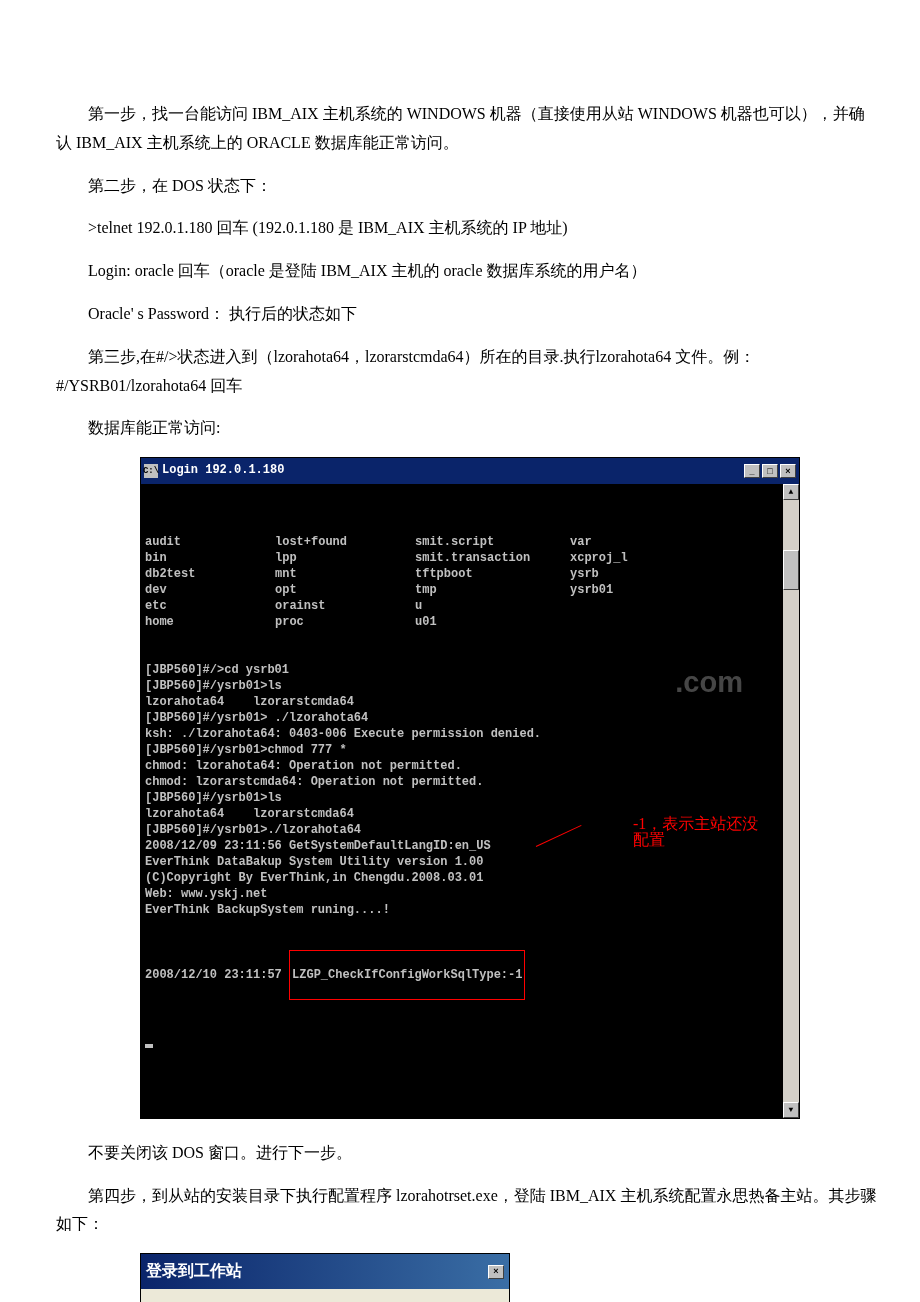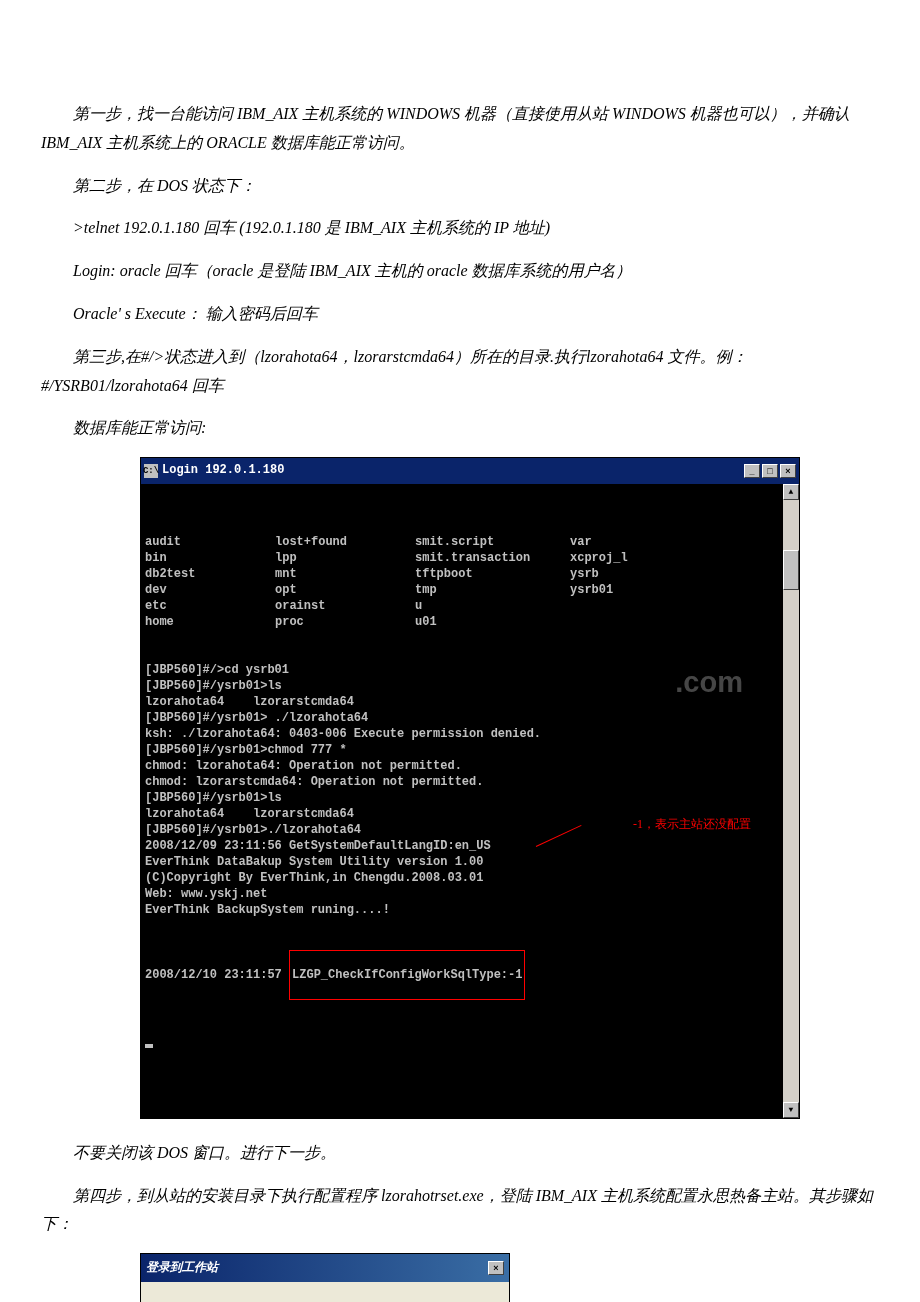--- a/index.html
+++ b/index.html
@@ -7,23 +7,22 @@
       font-family: "SimSun", "宋体", serif;
       font-size: 16px;
       line-height: 1.8;
       background: #fff;
       width: 920px;
       margin: 0 auto;
       padding: 100px 40px 40px 40px;
       color: #000;
     }
     p.body-text {
-      margin: 0 0 14px 1px;
+      margin: 0 0 14px 16px;
       text-indent: 2em;
-      font-style: italic;
     }
     
     .telnet-window {
       width: 660px;
       margin: 10px 0 20px 100px;
       border: 1px solid #000;
       font-family: "Consolas", "Courier New", monospace;
     }
     .telnet-titlebar {
       background: #0a246a;
@@ -126,21 +125,21 @@
       font-family: Arial, sans-serif;
       font-weight: bold;
       pointer-events: none;
       right: 40px;
       top: 190px;
       white-space: nowrap;
     }
     .annotation {
       position: absolute;
       color: #ff0000;
-      font-size: 12px;
+      font-size: 16px;
       font-family: "SimSun", serif;
       font-weight: normal;
       white-space: normal;
       width: 140px;
     }
     .annotation-line {
       position: absolute;
       border-top: 1px solid #ff0000;
       height: 1px;
     }
@@ -154,38 +153,38 @@
       font-size: 12px;
     }
     .login-titlebar {
       background: linear-gradient(to right, #0a246a, #3a6ea5);
       color: #fff;
       font-weight: bold;
       padding: 3px 5px;
       display: flex;
       align-items: center;
     }
-    .login-title { flex: 1; font-size: 12px; font-style: italic; }
+    .login-title { flex: 1; font-size: 16px; }
     .login-body { padding: 12px 20px 14px 20px; }
     .cursor-block {
       display: inline-block;
       width: 8px;
       height: 4px;
       background: #c0c0c0;
       vertical-align: bottom;
     }
   </style>
 </head>
 <body>
 
 <p class="body-text">第一步，找一台能访问 IBM_AIX 主机系统的 WINDOWS 机器（直接使用从站 WINDOWS 机器也可以），并确认 IBM_AIX 主机系统上的 ORACLE 数据库能正常访问。</p>
 <p class="body-text">第二步，在 DOS 状态下：</p>
 <p class="body-text">&gt;telnet 192.0.1.180 回车 (192.0.1.180 是 IBM_AIX 主机系统的 IP 地址)</p>
 <p class="body-text">Login: oracle 回车（oracle 是登陆 IBM_AIX 主机的 oracle 数据库系统的用户名）</p>
-<p class="body-text">Oracle' s Execute： 输入密码后回车</p>
+<p class="body-text">Oracle' s Password： 执行后的状态如下</p>
 <p class="body-text">第三步,在#/&gt;状态进入到（lzorahota64，lzorarstcmda64）所在的目录.执行lzorahota64 文件。例：#/YSRB01/lzorahota64 回车</p>
 <p class="body-text">数据库能正常访问:</p>
 
 <div class="telnet-window">
   <div class="telnet-titlebar">
     <span class="telnet-title-icon">C:\</span>
     <span class="telnet-title-text">Login 192.0.1.180</span>
     <span class="winbtn">_</span>
     <span class="winbtn">□</span>
     <span class="winbtn">×</span>

